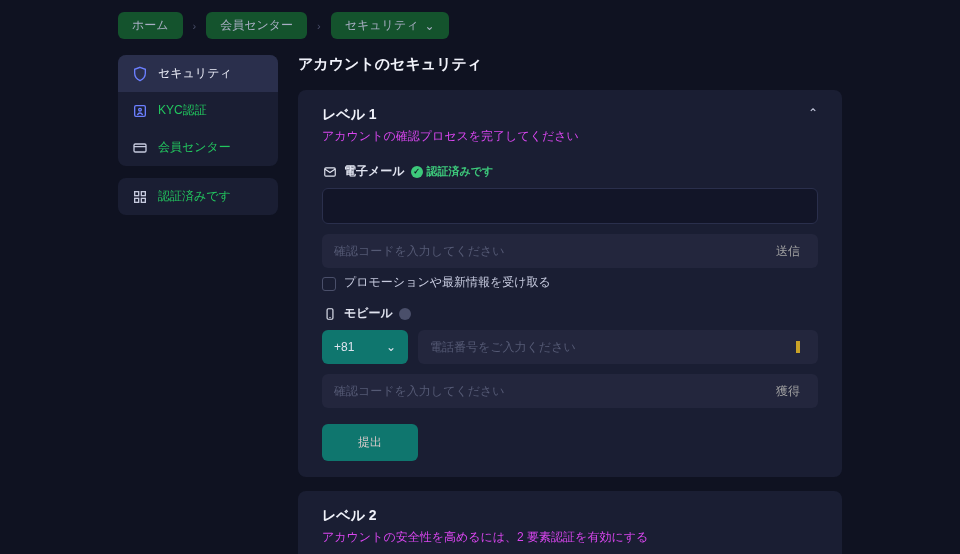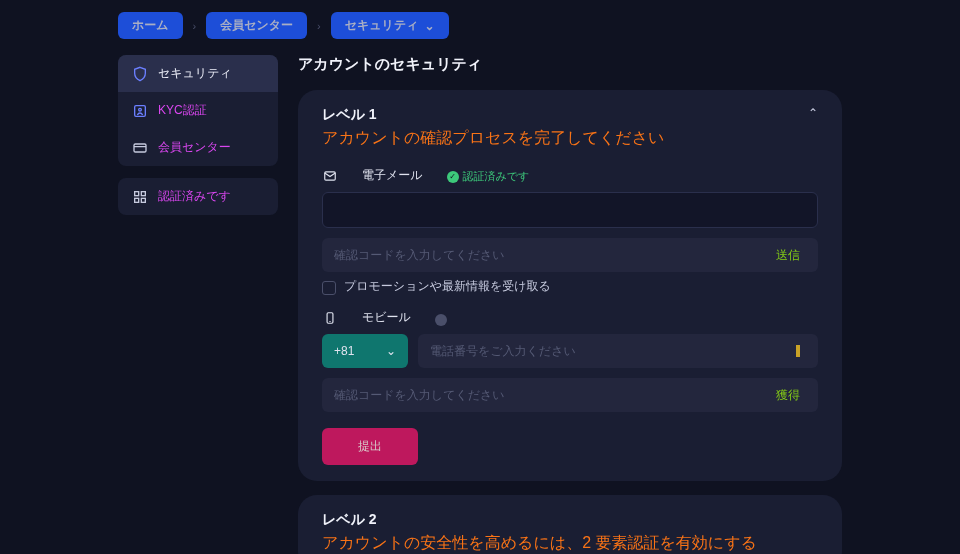--- a/index.html
+++ b/index.html
@@ -12,29 +12,28 @@
   height: 554px;
   overflow: hidden;
 }
 .breadcrumb {
   display: flex;
   align-items: center;
   gap: 10px;
   padding: 12px 118px;
 }
 .breadcrumb-item {
-  background: #1d4ed8;
+  background: #14532d;
   border-radius: 6px;
   padding: 5px 14px;
   font-size: 12px;
   color: #a9aec4;
   display: flex;
   align-items: center;
   gap: 6px;
-  font-weight: bold;
 }
 .breadcrumb-sep {
   color: #4a4f6a;
   font-size: 11px;
 }
 .main {
   display: flex;
   gap: 20px;
   padding: 4px 118px 0;
 }
@@ -48,21 +47,21 @@
   background: #1a1e33;
   border-radius: 8px;
   overflow: hidden;
 }
 .sidebar-item {
   display: flex;
   align-items: center;
   gap: 10px;
   padding: 10px 14px;
   font-size: 12px;
-  color: #d946ef;
+  color: #22c55e;
   cursor: pointer;
 }
 .sidebar-item.active {
   background: #2a2f4c;
   color: #eef0fa;
 }
 .icon {
   width: 16px;
   height: 16px;
   display: inline-flex;
@@ -74,53 +73,54 @@
   flex: 1;
 }
 .page-title {
   font-size: 15px;
   font-weight: 700;
   color: #f0f2fa;
   margin-bottom: 16px;
 }
 .panel {
   background: #1a1e33;
-  border-radius: 19px;
+  border-radius: 8px;
   padding: 16px 24px;
   margin-bottom: 14px;
 }
 .panel-head {
   display: flex;
   justify-content: space-between;
   align-items: flex-start;
 }
 .panel-title {
   font-size: 14px;
   font-weight: 700;
   color: #f0f2fa;
   margin-bottom: 4px;
 }
 .panel-sub {
-  font-size: 16px;
-  color: #f97316;
+  font-size: 12px;
+  color: #d946ef;
 }
 .chev {
   color: #c6cade;
   font-size: 12px;
 }
 .section {
   margin-top: 18px;
 }
 .field-label {
   display: flex;
-  align-items: flex-end;
-  gap: 24px;
+  align-items: center;
+  gap: 6px;
   font-size: 12px;
   color: #e0e3ef;
   margin-bottom: 8px;
+  font-weight: bold;
 }
 .verified {
   display: inline-flex;
   align-items: center;
   gap: 4px;
   font-size: 11px;
   color: #3dc97b;
 }
 .verified-dot {
   width: 12px;
@@ -153,21 +153,21 @@
   width: 100%;
   background: #23263d;
   border: none;
   border-radius: 6px;
   padding: 10px 12px;
   color: #e0e3ef;
   font-size: 12px;
 }
 .input-med::placeholder, .input-dark::placeholder { color: #555a75; }
 .btn-text {
-  color: #84cc16;
+  color: #a3a3a3;
   font-size: 12px;
   padding: 0 8px;
   white-space: nowrap;
 }
 .input-suffix {
   position: relative;
 }
 .input-suffix .btn-text {
   position: absolute;
   right: 10px;
@@ -199,21 +199,21 @@
   padding: 10px 12px;
   display: flex;
   align-items: center;
   gap: 12px;
   font-size: 12px;
   color: #e0e3ef;
   min-width: 86px;
   justify-content: space-between;
 }
 .btn-submit {
-  background: #be185d;
+  background: #0f766e;
   color: #d8c9c9;
   border: none;
   border-radius: 6px;
   padding: 10px 36px;
   font-size: 12px;
   cursor: pointer;
   margin-top: 4px;
 }
 .tag-indicator {
   width: 4px;

